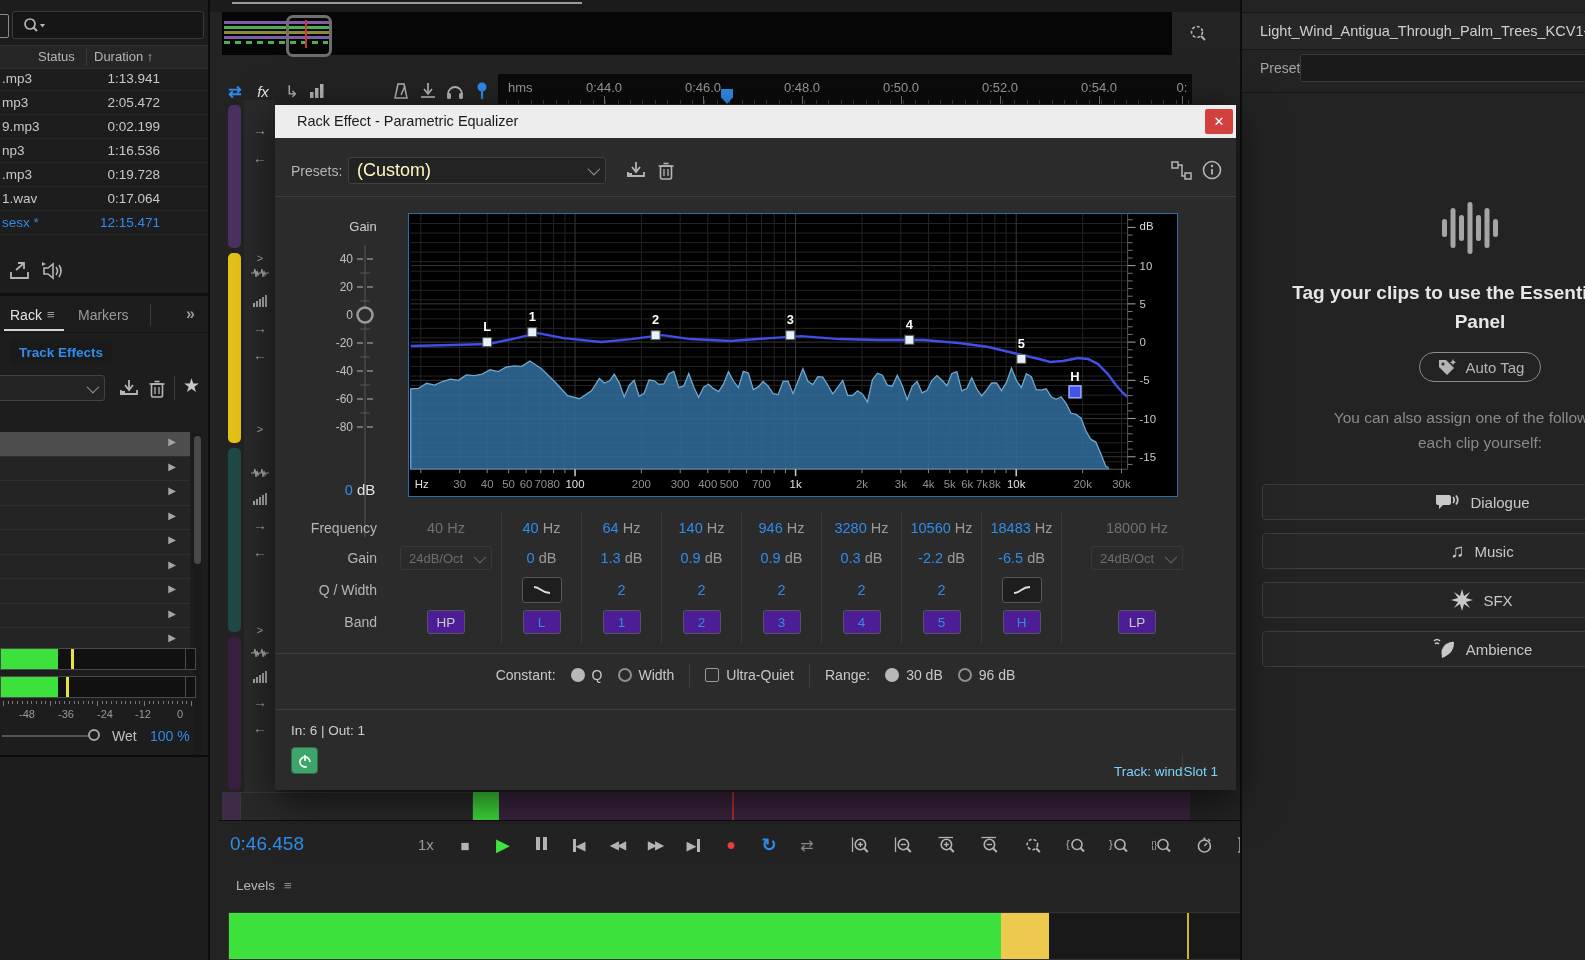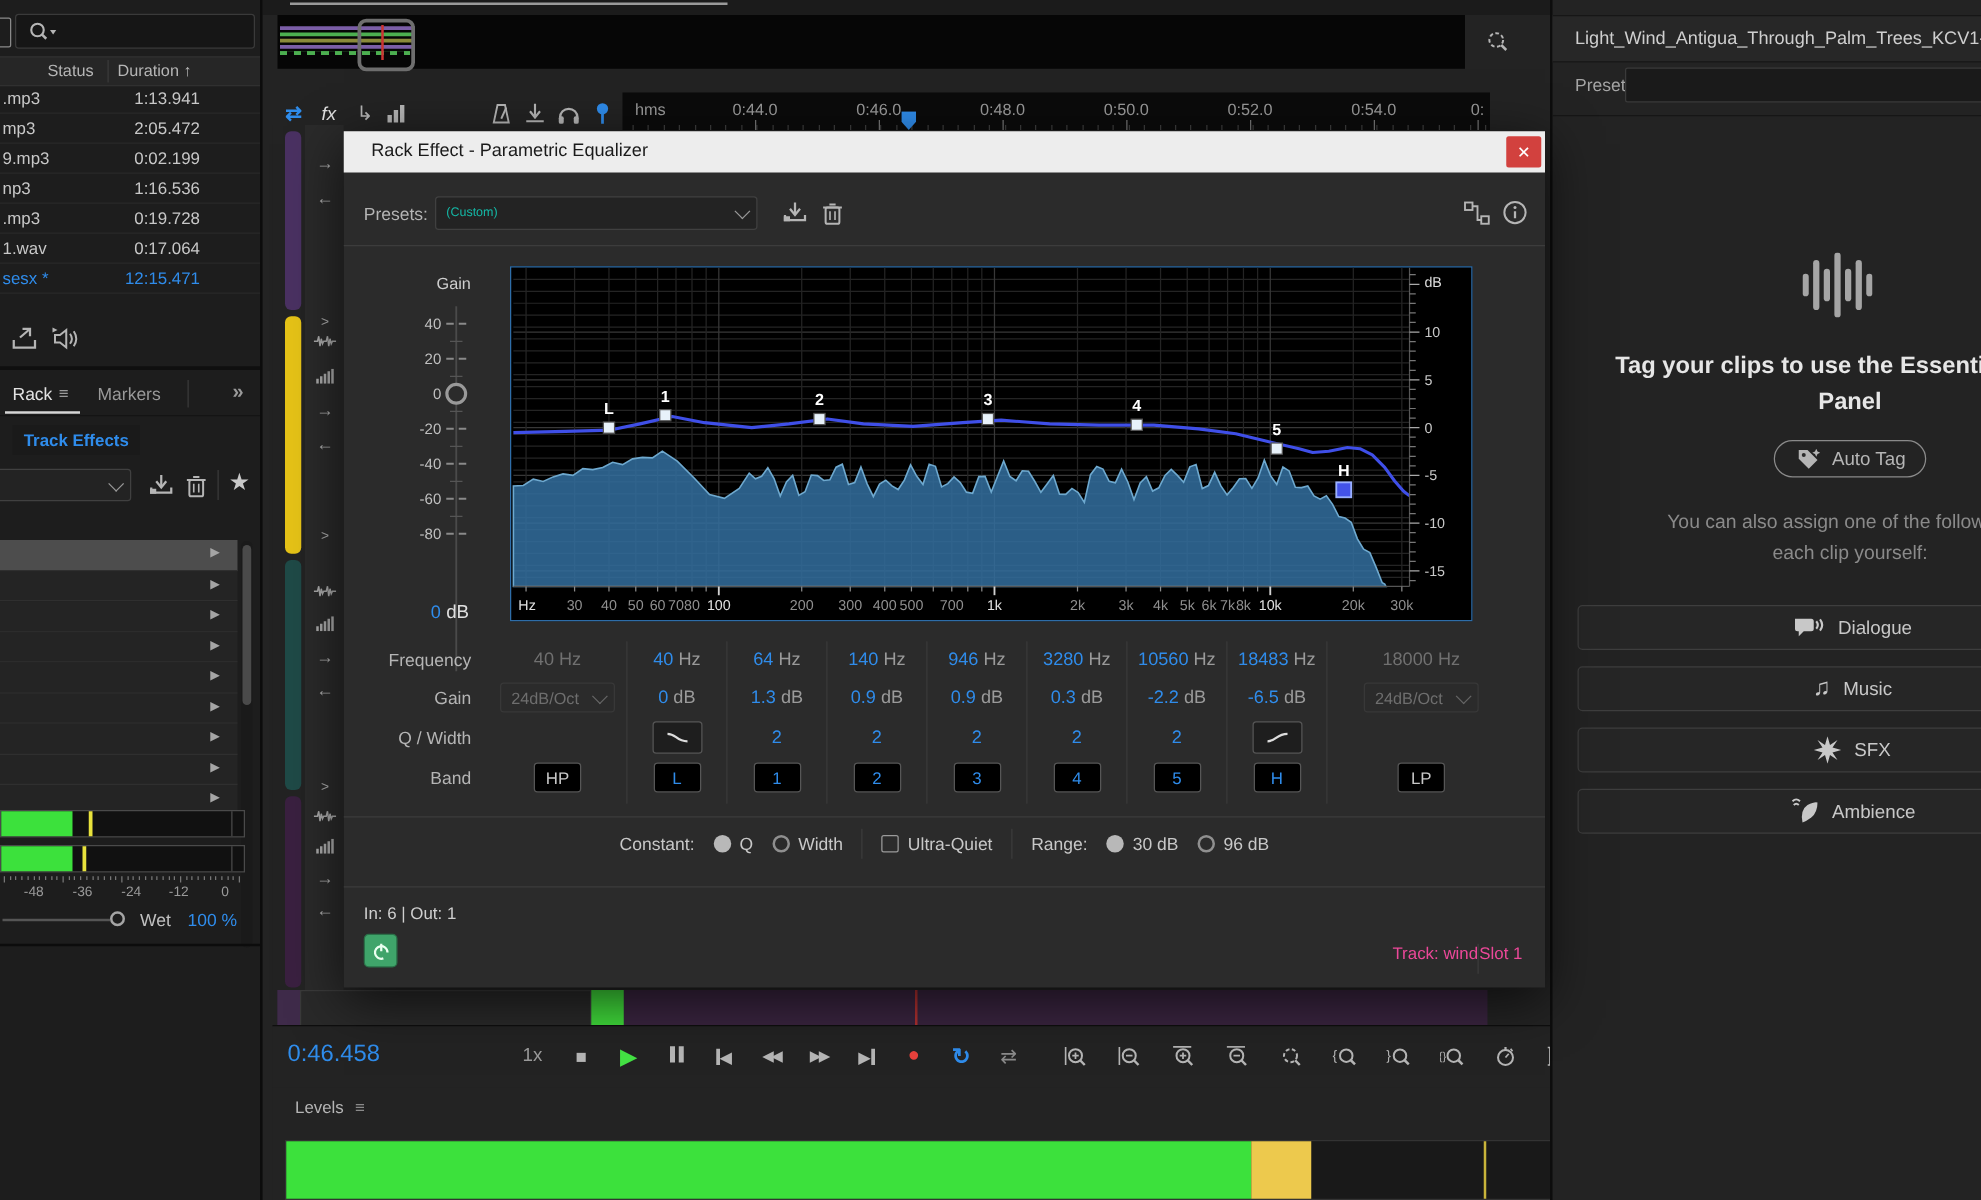--- a/index.html
+++ b/index.html
@@ -52,35 +52,35 @@
   #right-panel{left:1240px;top:0;width:345px;height:960px;background:#232323;border-left:2px solid #0d0d0d}
   #clip-titlebar{position:absolute;left:0;top:12px;width:345px;height:36px;background:#272727;border-top:1px solid #161616;border-bottom:1px solid #161616;line-height:36px;white-space:nowrap;overflow:hidden;color:#cfcfcf;font-size:14.5px}
   .es-center{position:absolute;left:8px;width:460px;text-align:center}
   .catbtn{position:absolute;left:20px;width:440px;height:36px;background:#262626;border:1px solid #3e3e3e;border-radius:4px;display:flex;align-items:center;justify-content:center;gap:10px;color:#c8c8c8;font-size:15px;box-sizing:border-box}
   #autotag{display:inline-flex;align-items:center;gap:8px;height:28px;padding:0 16px;border:1px solid #8a8a8a;border-radius:15px;color:#b5b5b5;font-size:15px}
   
   #eq-dialog{left:275px;top:105px;width:961px;height:685px;background:#2b2b2b;box-shadow:0 10px 40px rgba(0,0,0,.65)}
   #eq-titlebar{position:absolute;left:0;top:0;width:961px;height:33px;background:#ededed;color:#1a1a1a;font-size:14.5px;line-height:33px}
   #eq-close{position:absolute;right:3px;top:4px;width:28px;height:25px;background:#d2413e;color:#fff;display:flex;align-items:center;justify-content:center;font-size:13px;border-radius:2px}
   .hdiv{position:absolute;left:0;width:961px;height:1px;background:#3c3c3c}
-  .drop{background:#232323;border:1px solid #404040;border-radius:3px;color:#14b8a6;font-size:10px;display:flex;align-items:center;padding:0 8px;box-sizing:border-box;justify-content:space-between}
+  .drop{background:#232323;border:1px solid #404040;border-radius:3px;color:#fef9c3;font-size:18px;display:flex;align-items:center;padding:0 8px;box-sizing:border-box;justify-content:space-between}
   .drop.dis{color:#6e6e6e;background:#2b2b2b;border-color:#383838}
   .chev{width:8px;height:8px;border-right:1.6px solid #9a9a9a;border-bottom:1.6px solid #9a9a9a;transform:rotate(45deg) translateY(-2px)}
   #eq-graph-wrap{position:absolute;left:133px;top:108px;width:770px;height:284px}
   #eq-graph-wrap svg{display:block;background:#000;border:1px solid #2e6da8;box-sizing:border-box}
   #band-table{position:absolute;left:12px;top:408px;width:935px;height:130px;display:flex}
   .bcol{display:grid;grid-template-rows:30px 30px 34px 30px;align-items:center;justify-items:center;width:79px}
   .bcol.vline{border-left:1px solid #3a3a3a}
   .lblcol{width:104px;justify-items:end;padding-right:14px;box-sizing:border-box;color:#b5b5b5;font-size:14px}
   .hpcol{width:110px}
   .lpcol{width:150px}
   .num{color:#2f8ceb;font-size:14.5px}
   .unit{color:#9a9a9a;font-size:14.5px}
   .dim{color:#707070;font-size:14.5px}
-  .bandbtn{width:36px;height:22px;background:#000000;border:1px solid #565656;border-radius:3px;display:flex;align-items:center;justify-content:center;font-size:13.5px;color:#2f8ceb}
+  .bandbtn{width:36px;height:22px;background:#4c1d95;border:1px solid #565656;border-radius:3px;display:flex;align-items:center;justify-content:center;font-size:13.5px;color:#2f8ceb}
   .bandbtn.gray{color:#c8c8c8}
   .shelfbtn{width:38px;height:24px;background:#1e1e1e;border:1px solid #565656;border-radius:3px;display:flex;align-items:center;justify-content:center}
   #constant-row{position:absolute;left:0;top:552px;width:961px;height:36px;display:flex;align-items:center;justify-content:center;gap:15px;color:#c8c8c8;font-size:14px}
   .radio{width:14px;height:14px;border-radius:50%;box-sizing:border-box;display:inline-block}
   .radio.on{background:#b8b8b8}
   .radio.off{border:2px solid #8f8f8f}
   .cbox{width:14px;height:14px;border:1.5px solid #9a9a9a;border-radius:2px;display:inline-block;box-sizing:border-box}
   .vdiv{width:1px;height:24px;background:#3d3d3d}
   .ritem{display:flex;align-items:center;gap:7px}
   #power-btn{position:absolute;left:16px;top:642px;width:25px;height:25px;background:#3fa46a;border:1px solid #2a7048;border-radius:4px;display:flex;align-items:center;justify-content:center}
@@ -1087,20 +1087,20 @@
 
     <span class="abs" style="left:16px;top:618px;color:#cfcfcf">In: 6 | Out: 1</span>
     <div id="power-btn">
       <span class="icon">
           <svg width="16" height="16" viewBox="0 0 16 16" xmlns="http://www.w3.org/2000/svg">
             <circle cx="8" cy="9" r="5" fill="none" stroke="#eafff0" stroke-width="1.8" stroke-dasharray="20 6" transform="rotate(125 8 9)"></circle>
             <line x1="8" y1="2" x2="8" y2="8" stroke="#eafff0" stroke-width="1.8"></line>
           </svg>
         </span>
     </div>
-    <div class="abs" style="right:18px;top:650px;display:flex;align-items:flex-start;color:#ec4899">
+    <div class="abs" style="right:18px;top:650px;display:flex;align-items:flex-end;color:#7dd3fc">
       <span>Track: wind</span>
       <span class="vdiv"></span>
       <span>Slot 1</span>
     </div>
   </div>
 
 </div>
 
 </body></html>

